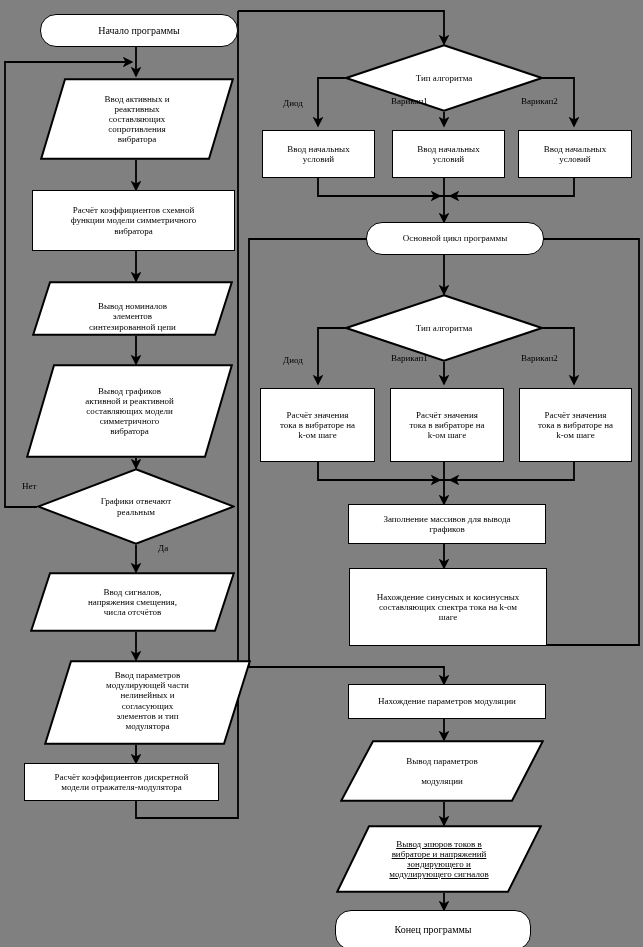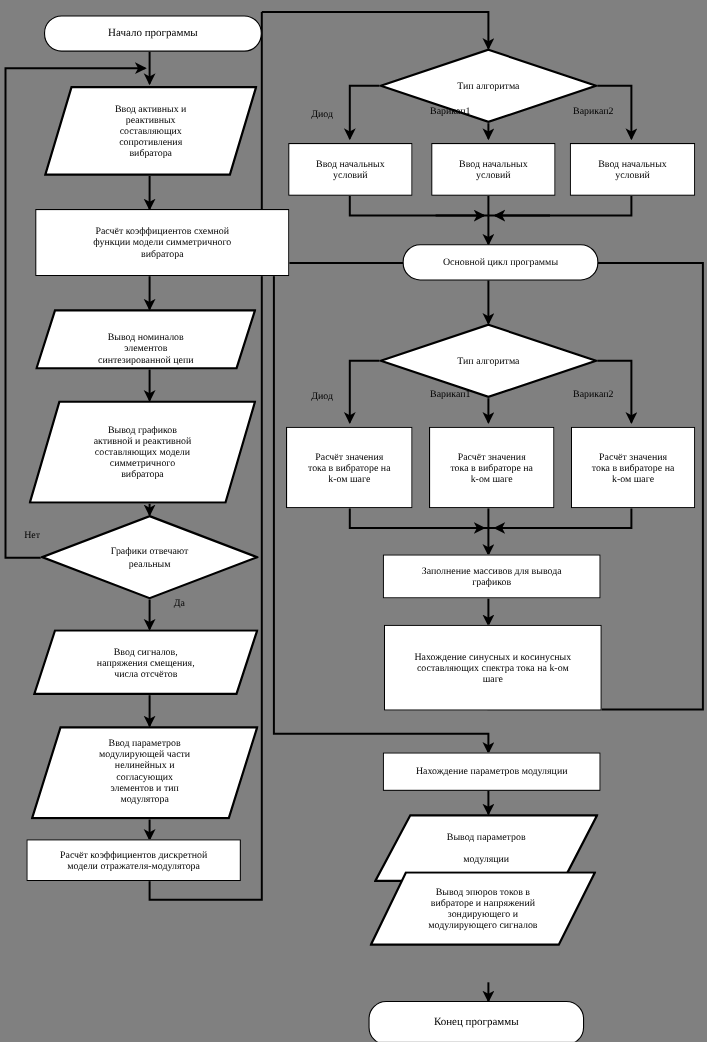--- a/index.html
+++ b/index.html
@@ -129,21 +129,21 @@
   <svg width="194" height="82" viewBox="0 0 194 82">
     <polygon points="25,1.2 192.8,1.2 169,80.8 1.2,80.8" fill="#fff" stroke="#000" stroke-width="2"></polygon>
   </svg>
   <span class="txt">Ввод активных и
 реактивных
 составляющих
 сопротивления
 вибратора</span>
 </div>
 
-<div class="node fs9" style="left:32px;top:190px;width:231px;height:61px;">
+<div class="node fs9" style="left:32px;top:190px;width:203px;height:61px;">
   <span class="txt">Расчёт коэффициентов схемной
 функции модели симметричного
 вибратора</span>
 </div>
 
 <div class="node io fs9" style="left:32px;top:281px;width:201px;height:71px;">
   <svg width="201" height="55" viewBox="0 0 201 55">
     <polygon points="18,1.2 199.8,1.2 183,53.8 1.2,53.8" fill="#fff" stroke="#000" stroke-width="2"></polygon>
   </svg>
   <span class="txt">Вывод номиналов
@@ -172,21 +172,21 @@
 
 <div class="node io fs9" style="left:30px;top:572px;width:205px;height:60px;">
   <svg width="205" height="60" viewBox="0 0 205 60">
     <polygon points="20,1.2 203.8,1.2 185,58.8 1.2,58.8" fill="#fff" stroke="#000" stroke-width="2"></polygon>
   </svg>
   <span class="txt">Ввод сигналов,
 напряжения смещения,
 числа отсчётов</span>
 </div>
 
-<div class="node io fs9" style="left:28px;top:660px;width:207px;height:81px;">
+<div class="node io fs9" style="left:44px;top:660px;width:207px;height:81px;">
   <svg width="207" height="85" viewBox="0 0 207 85">
     <polygon points="27,1.2 205.8,1.2 180,83.8 1.2,83.8" fill="#fff" stroke="#000" stroke-width="2"></polygon>
   </svg>
   <span class="txt">Ввод параметров
 модулирующей части
 нелинейных и
 согласующих
 элементов и тип
 модулятора</span>
 </div>
@@ -260,21 +260,21 @@
 
 <div class="node io fs9" style="left:340px;top:740px;width:204px;height:62px;">
   <svg width="204" height="62" viewBox="0 0 204 62">
     <polygon points="33,1.2 202.8,1.2 172,60.8 1.2,60.8" fill="#fff" stroke="#000" stroke-width="2"></polygon>
   </svg>
   <span class="txt">Вывод параметров
 
 модуляции</span>
 </div>
 
-<div class="node io fs9" style="left:336px;top:792px;width:206px;height:68px;">
+<div class="node io fs9" style="left:336px;top:825px;width:206px;height:68px;text-decoration:underline;">
   <svg width="206" height="68" viewBox="0 0 206 68">
     <polygon points="33,1.2 204.8,1.2 172,66.8 1.2,66.8" fill="#fff" stroke="#000" stroke-width="2"></polygon>
   </svg>
   <span class="txt">Вывод эпюров токов в
 вибраторе и напряжений
 зондирующего и
 модулирующего сигналов</span>
 </div>
 
 <div class="node terminator fs10" style="left:335px;top:910px;width:196px;height:40px;">

